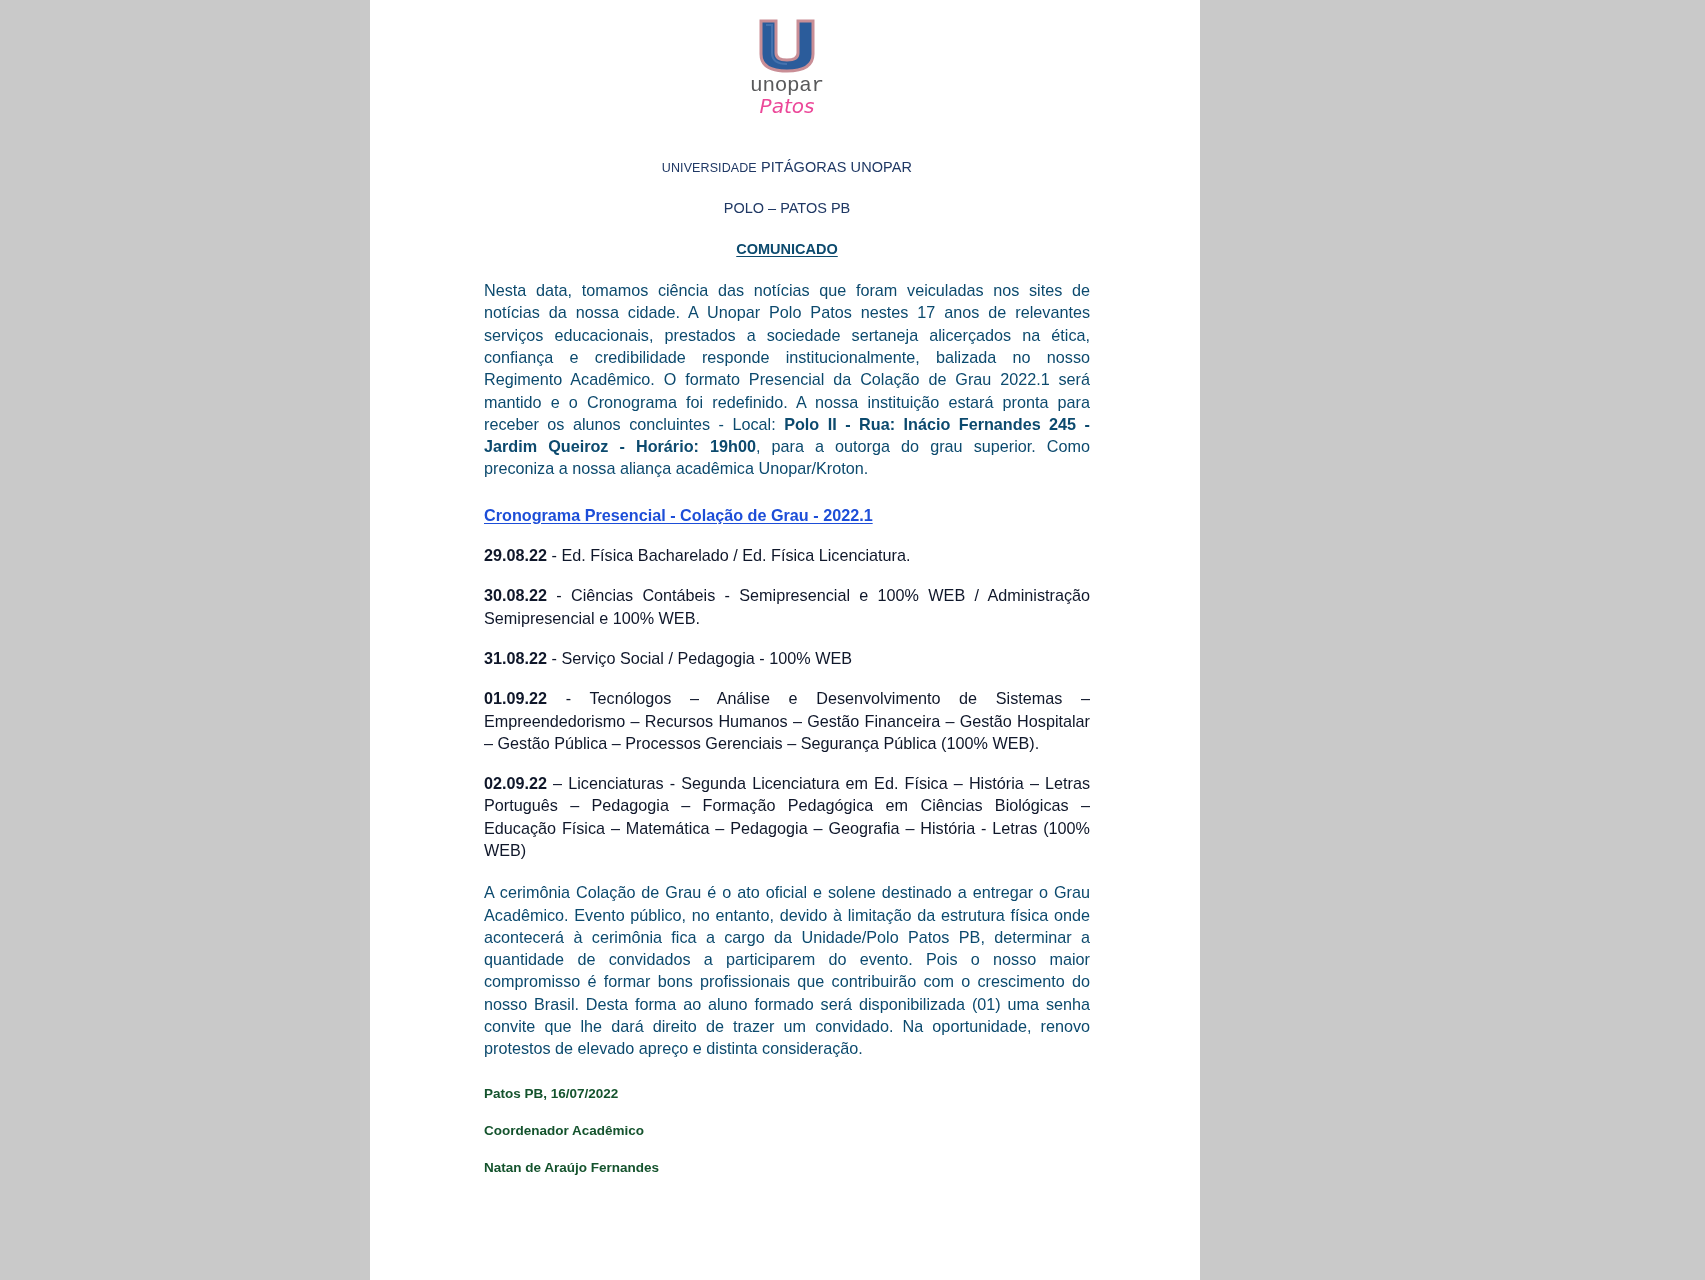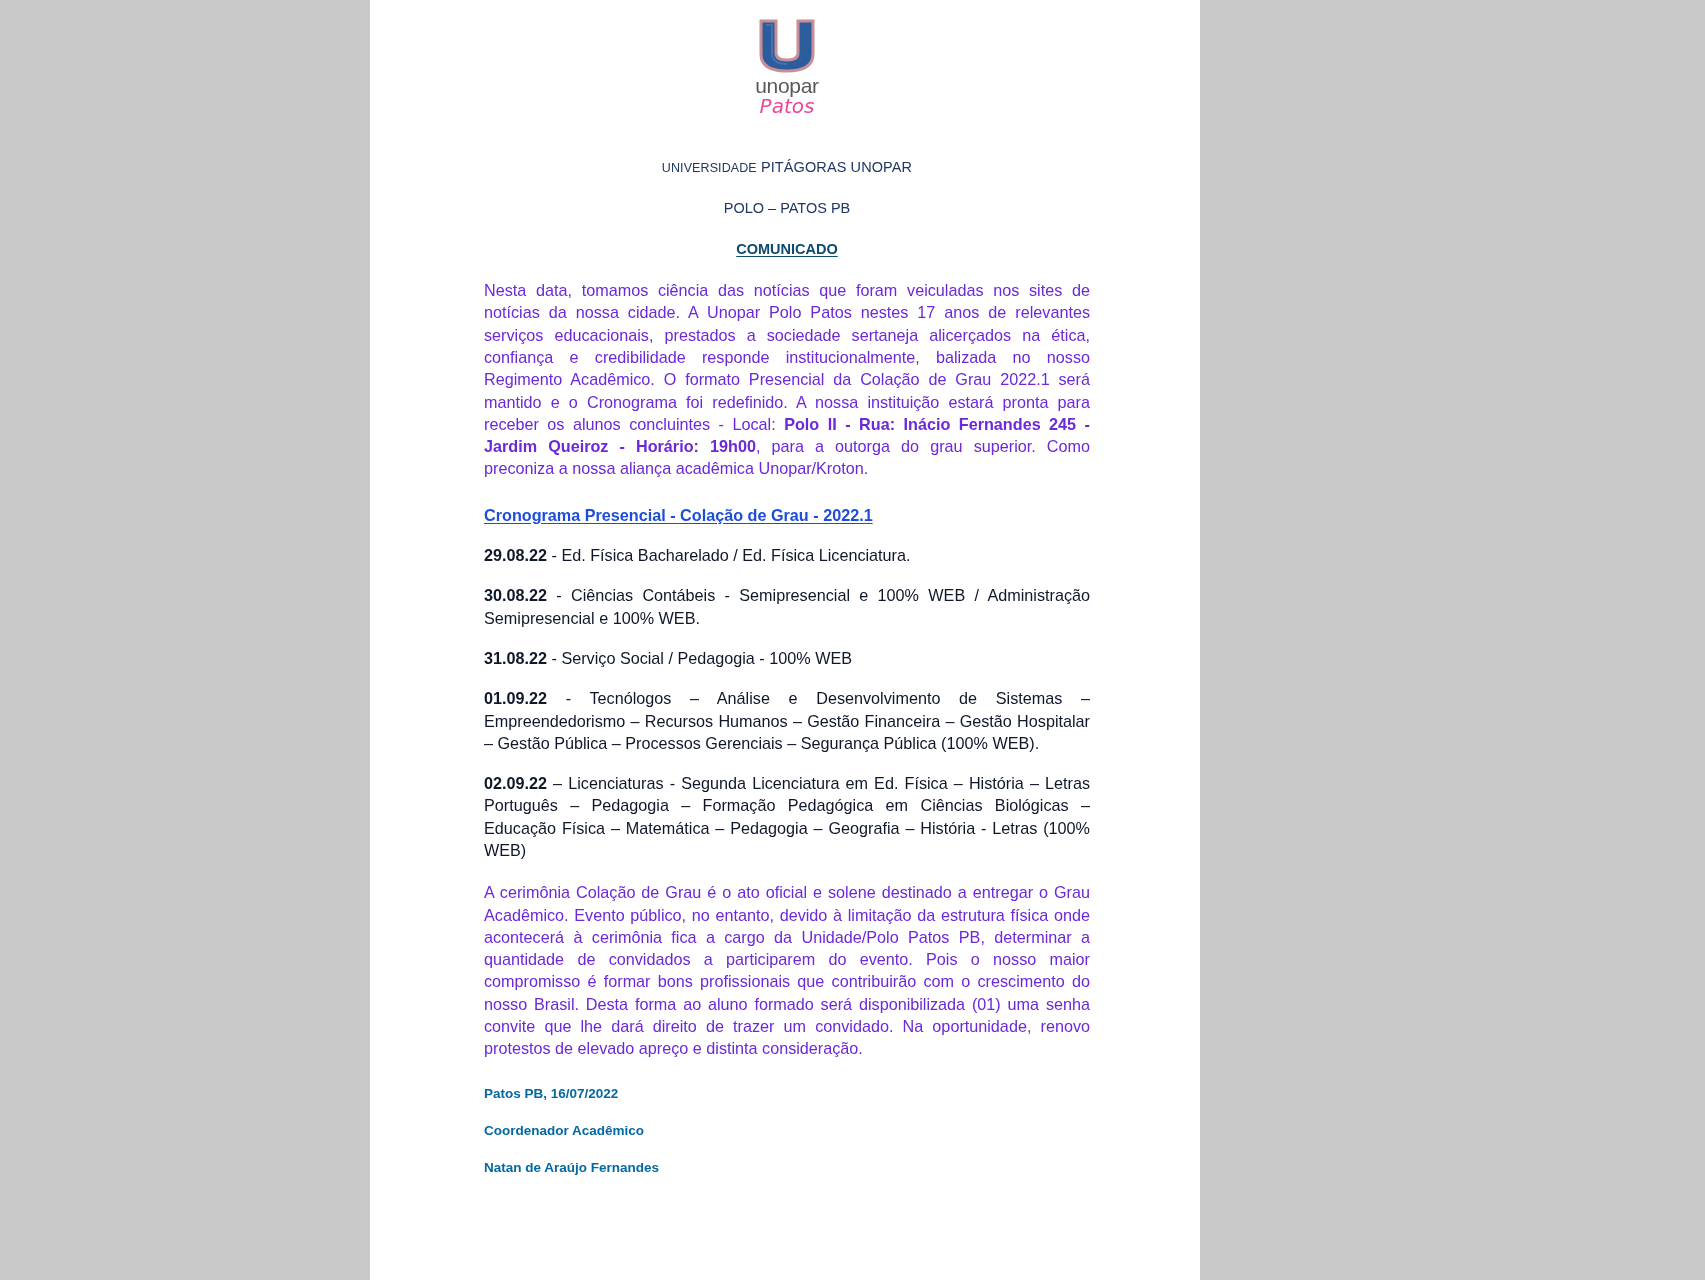--- a/index.html
+++ b/index.html
@@ -37,21 +37,21 @@
     width: 100px;
     margin: 18px auto 0 auto;
     text-align: center;
     background: #ffffff;
   }
   .logo-u {
     display: block;
     margin: 0 auto;
   }
   .logo-word {
-    font-family: Liberation Sans, sans-serif;
+    font-family: Liberation Mono, monospace;
     font-size: 21px;
     color: #58595b;
     letter-spacing: -0.3px;
     line-height: 1.05;
     margin-top: 1px;
   }
   .logo-sub {
     font-family: "DejaVu Sans", sans-serif;
     font-style: italic;
     font-size: 20px;
@@ -80,21 +80,21 @@
     margin-top: 25px;
   }
   .head-comunicado span {
     text-decoration: underline;
     text-underline-offset: 2px;
   }
 
   
   .para {
     text-align: justify;
-    color: #6d28d9;
+    color: #0c4a6e;
     font-size: 16.2px;
     line-height: 22.3px;
     margin-top: 16px;
     hyphens: none;
   }
   .para.first { margin-top: 22px; }
   .para b { font-weight: bold; }
 
   .sched-head {
     font-size: 16.2px;
@@ -116,21 +116,21 @@
     margin-top: 18px;
   }
   .sched-item .d { font-weight: bold; }
 
   .closing { margin-top: 20px; }
 
   
   .sig-line {
     font-size: 13.5px;
     font-weight: bold;
-    color: #0369a1;
+    color: #14532d;
     margin-top: 22px;
     text-align: left;
   }
   .sig-line.first-sig { margin-top: 26px; }
 </style>
 </head>
 <body>
 
 <div id="page-sheet">
   <div id="page-inner">

